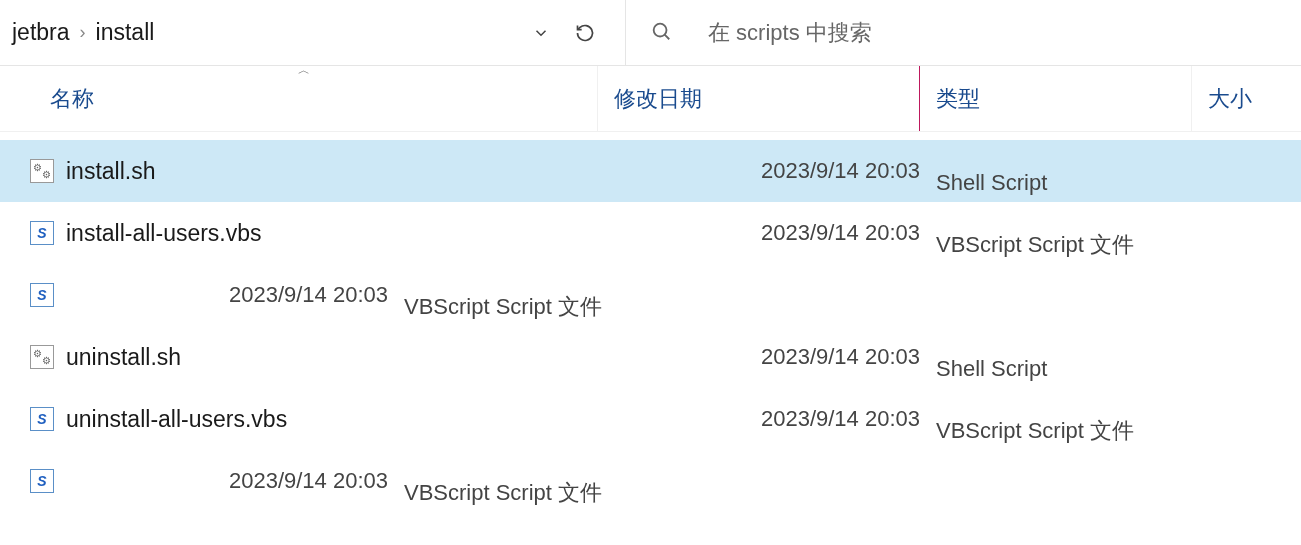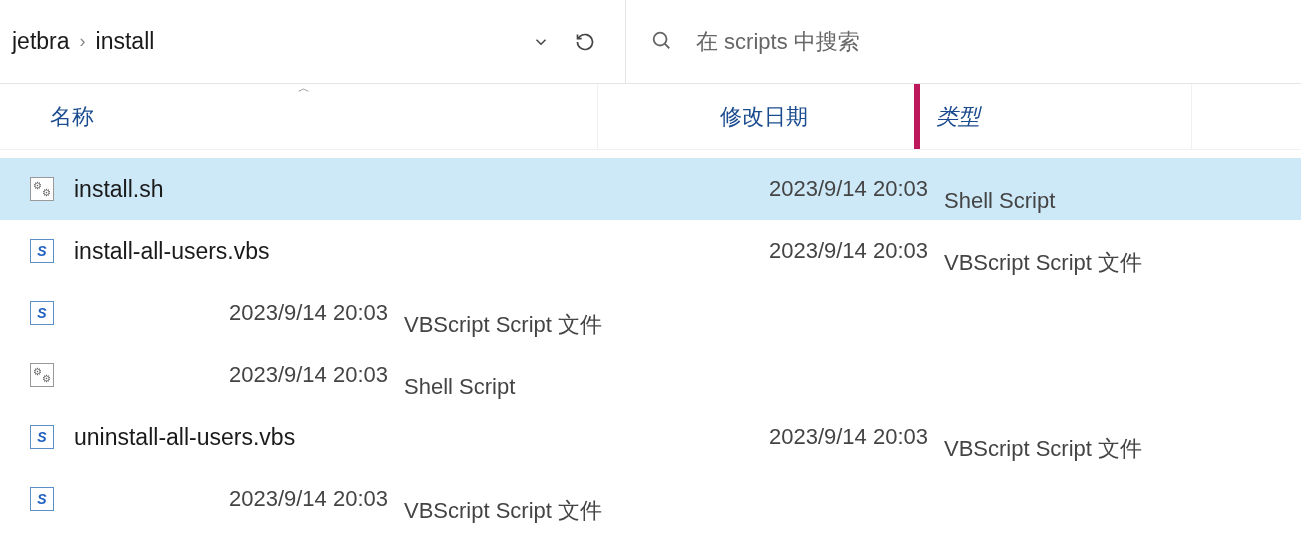--- a/index.html
+++ b/index.html
@@ -9,21 +9,21 @@
       font-family: "Segoe UI", "Microsoft YaHei", sans-serif;
     }
     body {
       background: #ffffff;
       width: 1301px;
       height: 545px;
       overflow: hidden;
     }
     .toolbar {
       display: flex;
-      height: 84px;
+      height: 66px;
       border-bottom: 1px solid #e5e5e5;
     }
     .breadcrumb-section {
       display: flex;
       align-items: center;
       flex: 1;
       padding-left: 12px;
       padding-right: 8px;
       border-right: 1px solid #e5e5e5;
       max-width: 626px;
@@ -53,21 +53,21 @@
       align-items: center;
       justify-content: center;
       color: #444;
       cursor: pointer;
     }
     .search-section {
       display: flex;
       align-items: center;
       flex: 1;
       padding-left: 24px;
-      gap: 24px;
+      gap: 36px;
     }
     .search-icon {
       color: #666;
       flex-shrink: 0;
     }
     .search-input {
       border: none;
       outline: none;
       font-size: 22px;
       color: #666;
@@ -100,36 +100,34 @@
       left: 298px;
       top: -4px;
       font-size: 12px;
       color: #666;
     }
     .header-date {
       width: 322px;
       padding-left: 16px;
       font-size: 22px;
       color: #1a4b8e;
-      border-right: 6px solid #be185d;
+      border-right: 1px solid #be185d;
       height: 100%;
       display: flex;
       align-items: center;
-      justify-content: center;
     }
     .header-type {
       width: 272px;
       padding-left: 16px;
       font-size: 22px;
       color: #1a4b8e;
       border-right: 1px solid #f0f0f0;
       height: 100%;
       display: flex;
       align-items: center;
-      font-style: italic;
     }
     .header-size {
       flex: 1;
       padding-left: 16px;
       font-size: 22px;
       color: #1a4b8e;
       height: 100%;
       display: flex;
       align-items: center;
     }
@@ -149,21 +147,20 @@
     .file-icon {
       width: 24px;
       height: 24px;
       margin-right: 12px;
       flex-shrink: 0;
     }
     .file-name {
       width: 532px;
       font-size: 23px;
       color: #1a1a1a;
-      margin-left: 8px;
     }
     .file-date {
       width: 322px;
       padding-left: 16px;
       font-size: 22px;
       color: #444;
       text-align: right;
     }
     .file-type {
       flex: 1;
@@ -252,20 +249,23 @@
   <div class="header-name">
     <span>名称</span>
     <span class="sort-indicator">︿</span>
   </div>
   <div class="header-date">
     <span>修改日期</span>
   </div>
   <div class="header-type">
     <span>类型</span>
   </div>
+  <div class="header-size">
+    <span>大小</span>
+  </div>
 </div>
 
 <div class="file-list" id="file-list">
     <div class="file-row selected">
       <div class="file-icon icon-sh"></div>
       <div class="file-name">install.sh</div>
       <div class="file-date">2023/9/14 20:03</div>
       <div class="file-type">Shell Script</div>
     </div>
     <div class="file-row">
@@ -274,20 +274,21 @@
       <div class="file-date">2023/9/14 20:03</div>
       <div class="file-type">VBScript Script 文件</div>
     </div>
     <div class="file-row">
       <div class="file-icon icon-vbs"></div>
       <div class="file-date">2023/9/14 20:03</div>
       <div class="file-type">VBScript Script 文件</div>
     </div>
     <div class="file-row">
       <div class="file-icon icon-sh"></div>
+      <div class="file-name">uninstall.sh</div>
       <div class="file-date">2023/9/14 20:03</div>
       <div class="file-type">Shell Script</div>
     </div>
     <div class="file-row">
       <div class="file-icon icon-vbs"></div>
       <div class="file-name">uninstall-all-users.vbs</div>
       <div class="file-date">2023/9/14 20:03</div>
       <div class="file-type">VBScript Script 文件</div>
     </div>
     <div class="file-row">

